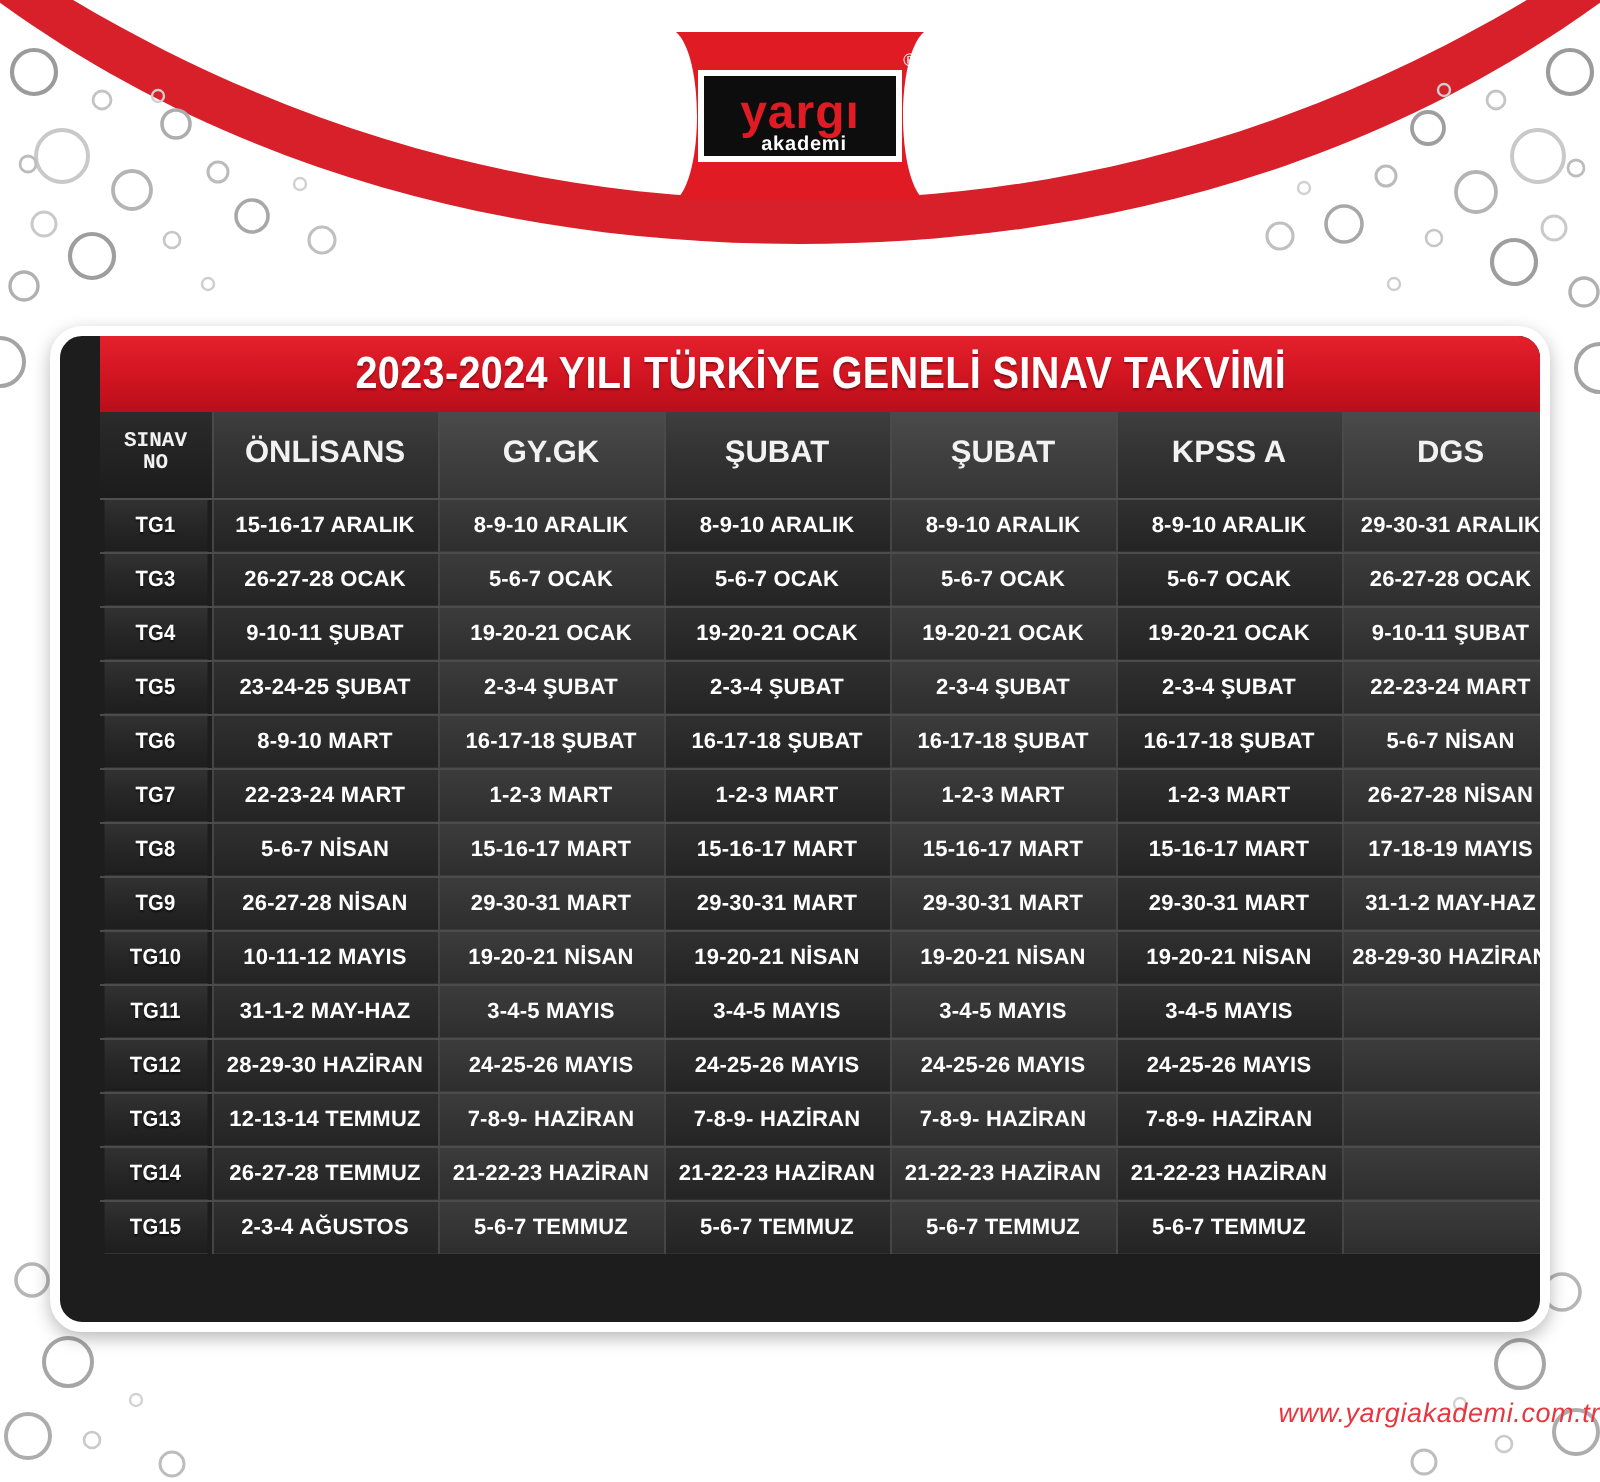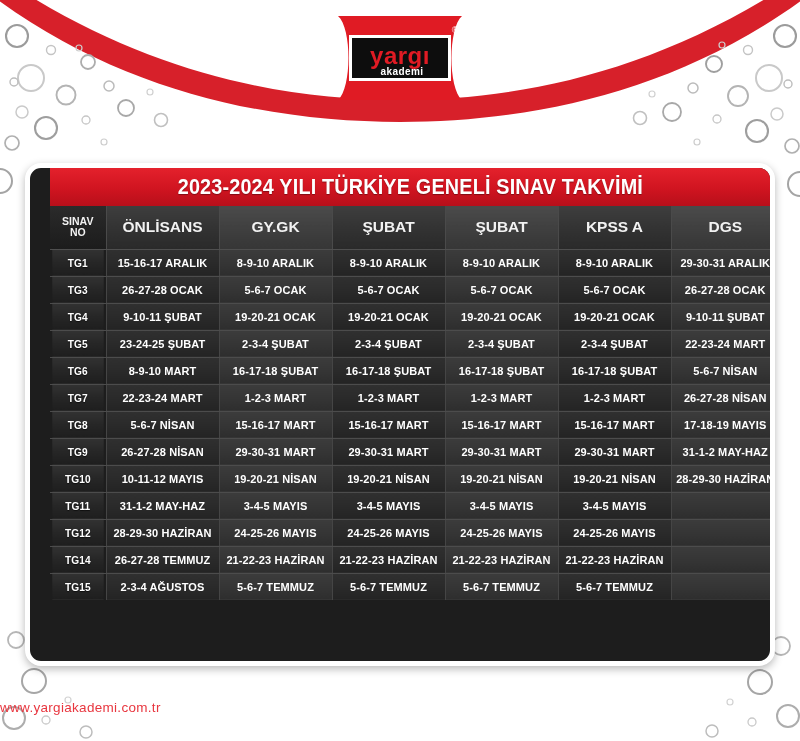--- a/index.html
+++ b/index.html
@@ -93,20 +93,21 @@
     border-bottom: 1px solid #4f4f4f;
     background: linear-gradient(180deg, #3e3e3e 0%, #333333 48%, #2a2a2a 100%);
   }
   table.cal thead th.alt {
     background: linear-gradient(180deg, #4b4b4b 0%, #404040 48%, #363636 100%);
   }
   table.cal thead th.hno {
     font-size: 10.5px;
     line-height: 11px;
     background: linear-gradient(180deg, #2b2b2b 0%, #232323 50%, #1c1c1c 100%);
+    font-family: Liberation Mono, monospace;
   }
   table.cal thead th:last-child { border-right: none; }
 
   table.cal tbody td {
     height: 27px;
     color: #ffffff;
     font-size: 11px;
     font-weight: bold;
     text-align: center;
     border-right: 1px solid #454545;
@@ -132,22 +133,23 @@
     background: linear-gradient(180deg, #3c3c3c 0%, #353535 50%, #2e2e2e 100%);
   }
   td.empty { background: #212121; }
 
   
   #footer {
     position: absolute;
     left: 0;
     top: 698px;
     width: 800px;
-    text-align: left;
+    text-align: right;
     z-index: 5;
+    font-style: italic;
   }
   #footer-url {
     color: #e8363f;
     font-size: 13.5px;
     letter-spacing: 0.3px;
   }
 </style>
 </head>
 <body>
 
@@ -360,20 +362,29 @@
         <tr>
           <td class="tg">TG12</td>
           <td class="dcol">28-29-30 HAZİRAN</td>
           <td class="dcol shade">24-25-26 MAYIS</td>
           <td class="dcol">24-25-26 MAYIS</td>
           <td class="dcol shade">24-25-26 MAYIS</td>
           <td class="dcol">24-25-26 MAYIS</td>
           <td class="dcol shade empty"></td>
         </tr>
         <tr>
+          <td class="tg">TG13</td>
+          <td class="dcol">12-13-14 TEMMUZ</td>
+          <td class="dcol shade">7-8-9- HAZİRAN</td>
+          <td class="dcol">7-8-9- HAZİRAN</td>
+          <td class="dcol shade">7-8-9- HAZİRAN</td>
+          <td class="dcol">7-8-9- HAZİRAN</td>
+          <td class="dcol shade empty"></td>
+        </tr>
+        <tr>
           <td class="tg">TG14</td>
           <td class="dcol">26-27-28 TEMMUZ</td>
           <td class="dcol shade">21-22-23 HAZİRAN</td>
           <td class="dcol">21-22-23 HAZİRAN</td>
           <td class="dcol shade">21-22-23 HAZİRAN</td>
           <td class="dcol">21-22-23 HAZİRAN</td>
           <td class="dcol shade empty"></td>
         </tr>
         <tr>
           <td class="tg">TG15</td>

